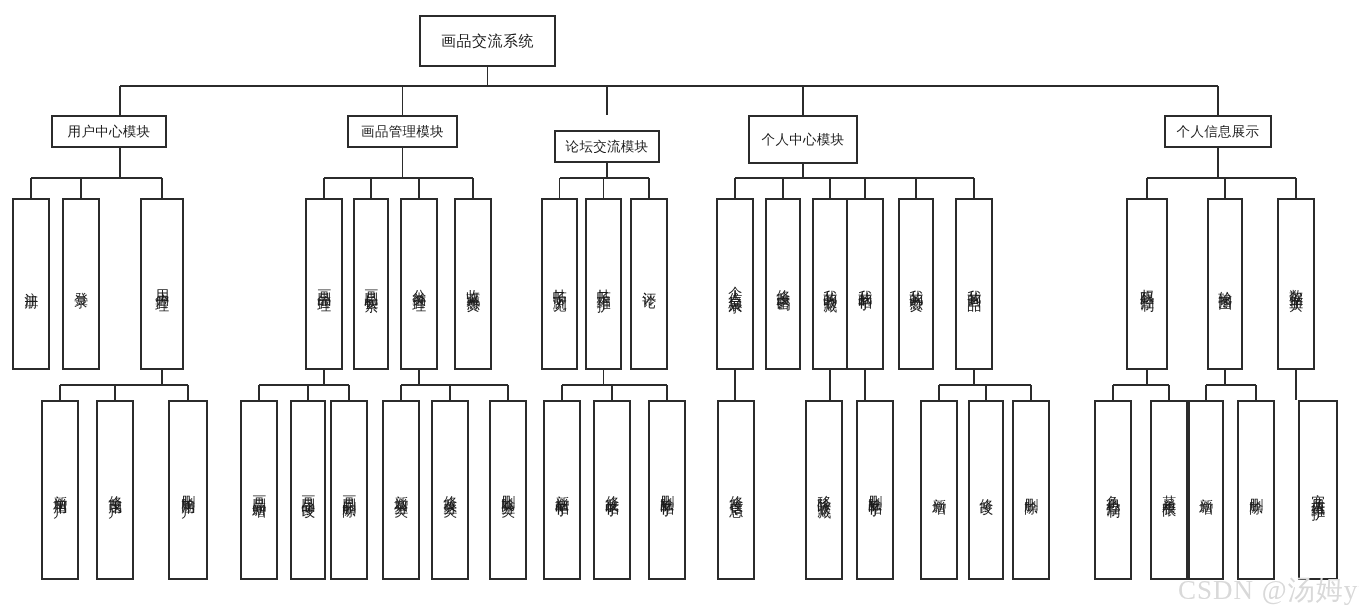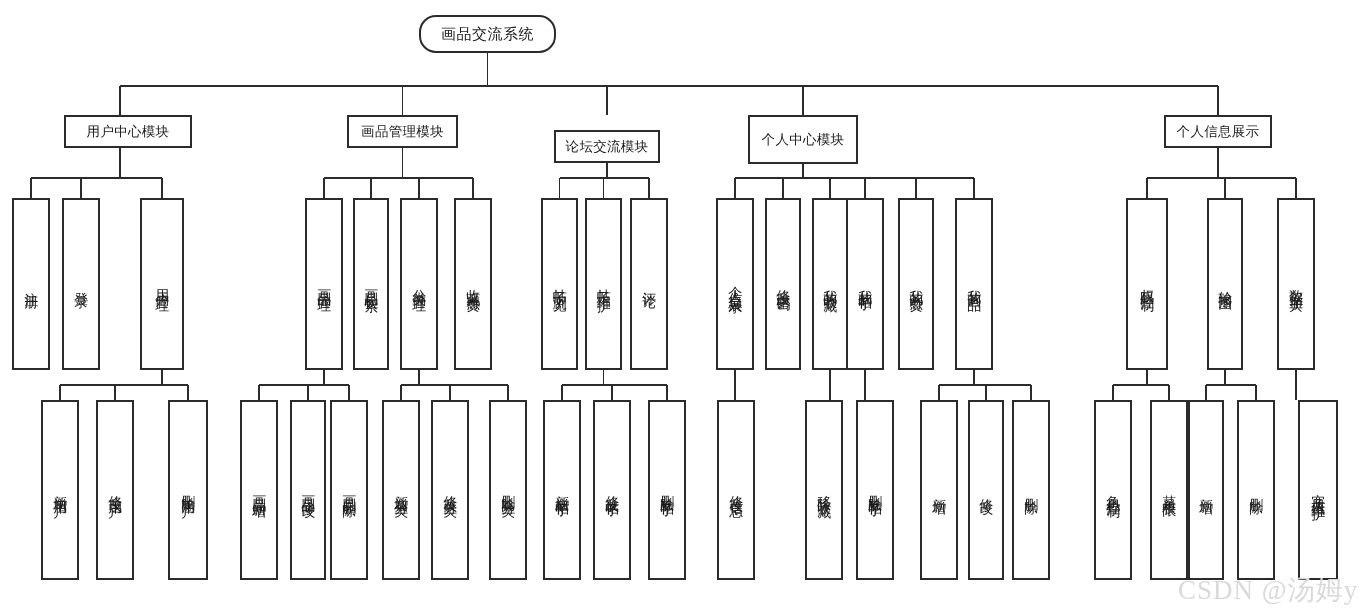--- a/index.html
+++ b/index.html
@@ -94,22 +94,22 @@
       <line x1="1113" y1="385" x2="1169" y2="385" stroke="#2b2b2b" stroke-width="1.6" shape-rendering="crispEdges"></line>
       <line x1="1113" y1="385" x2="1113" y2="400" stroke="#2b2b2b" stroke-width="1.6" shape-rendering="crispEdges"></line>
       <line x1="1169" y1="385" x2="1169" y2="400" stroke="#2b2b2b" stroke-width="1.6" shape-rendering="crispEdges"></line>
       <line x1="1225" y1="370" x2="1225" y2="385" stroke="#2b2b2b" stroke-width="1.6" shape-rendering="crispEdges"></line>
       <line x1="1206" y1="385" x2="1256" y2="385" stroke="#2b2b2b" stroke-width="1.6" shape-rendering="crispEdges"></line>
       <line x1="1206" y1="385" x2="1206" y2="400" stroke="#2b2b2b" stroke-width="1.6" shape-rendering="crispEdges"></line>
       <line x1="1256" y1="385" x2="1256" y2="400" stroke="#2b2b2b" stroke-width="1.6" shape-rendering="crispEdges"></line>
       <line x1="1296" y1="370" x2="1296" y2="400" stroke="#2b2b2b" stroke-width="1.6" shape-rendering="crispEdges"></line>
     </svg>
   <div id="nodes">
-      <div class="node l1" style="left: 419px; top: 15px; width: 137px; height: 38px; border-radius: 17px;">画品交流系统</div>
-      <div class="node l2" style="left: 64px; top: 115px; width: 128px; height: 33px;">用户中心模块</div>
+      <div class="node l1" style="left: 419px; top: 15px; width: 137px; height: 52px;">画品交流系统</div>
+      <div class="node l2" style="left: 51px; top: 115px; width: 116px; height: 33px;">用户中心模块</div>
       <div class="node l2" style="left: 347px; top: 115px; width: 111px; height: 33px;">画品管理模块</div>
       <div class="node l2" style="left: 554px; top: 130px; width: 106px; height: 33px;">论坛交流模块</div>
       <div class="node l2" style="left: 748px; top: 115px; width: 110px; height: 49px;">个人中心模块</div>
       <div class="node l2" style="left: 1164px; top: 115px; width: 108px; height: 33px;">个人信息展示</div>
       <div class="node vert" style="left: 12px; top: 198px; width: 38px; height: 172px;">
         <span class="vtxt">注册</span>
       </div>
       <div class="node vert" style="left: 62px; top: 198px; width: 38px; height: 172px;">
         <span class="vtxt">登录</span>
       </div>

